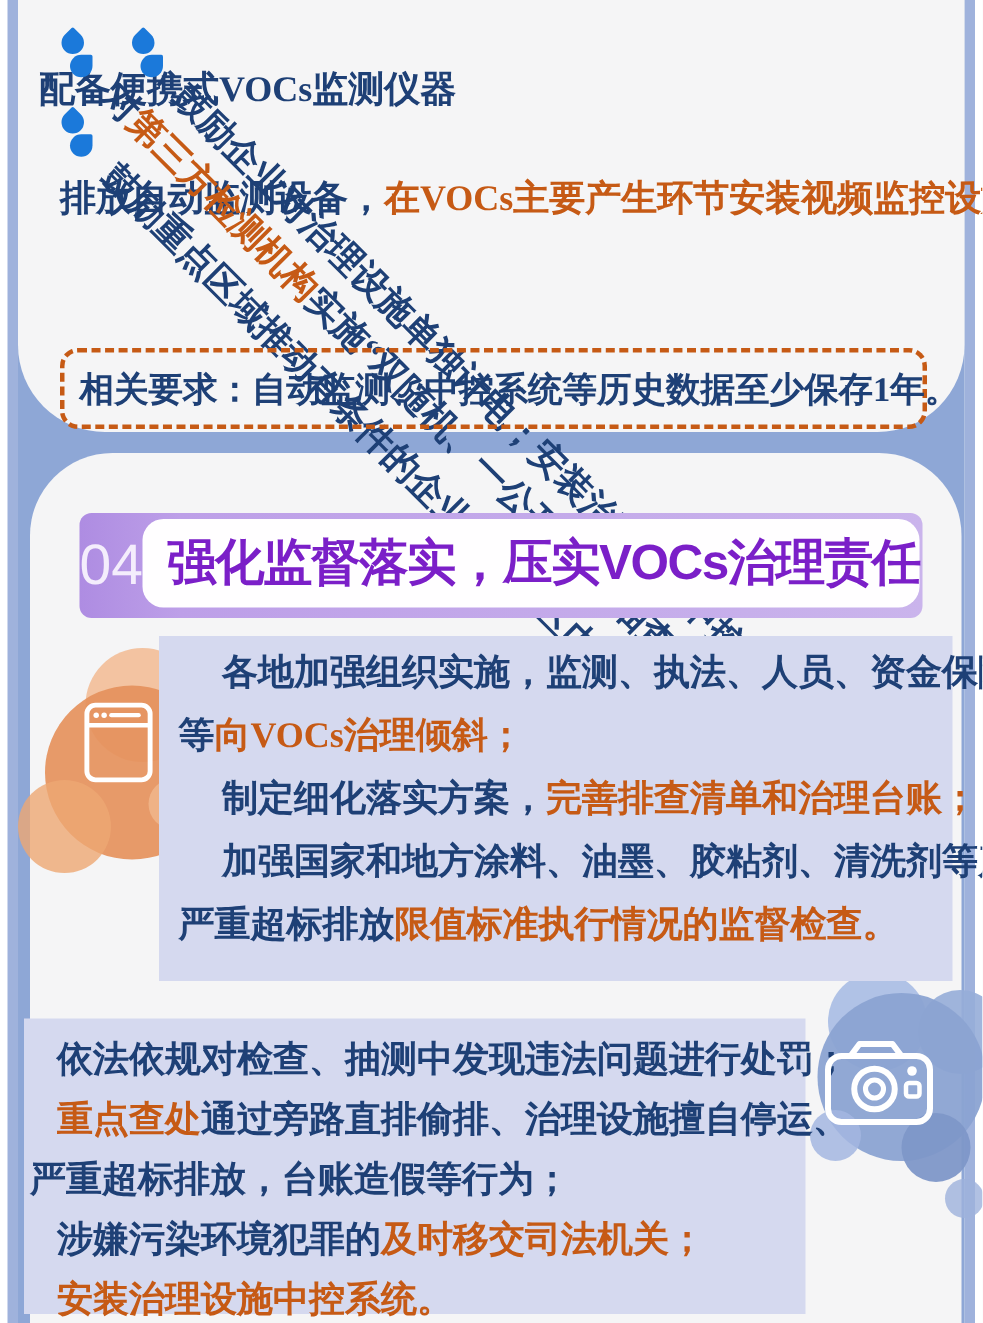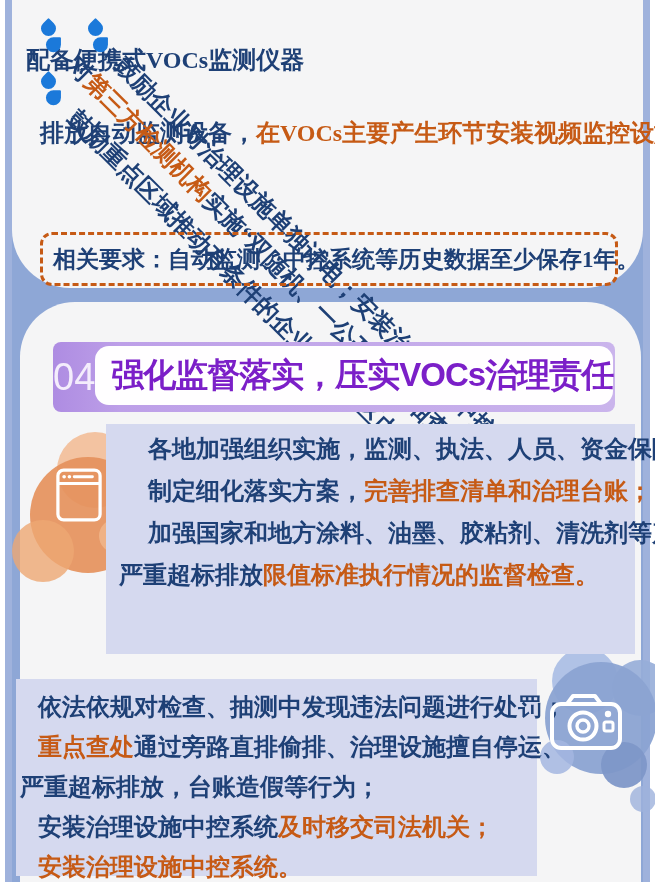--- a/index.html
+++ b/index.html
@@ -124,30 +124,31 @@
   <svg class="icon-abs" style="left:56px;top:468px;" width="46" height="54" viewBox="0 0 48 56">
     <rect x="2" y="2" width="44" height="52" rx="6" fill="none" stroke="#ffffff" stroke-width="3.4"></rect>
     <line x1="2" y1="16" x2="46" y2="16" stroke="#ffffff" stroke-width="3"></line>
     <circle cx="8.5" cy="9" r="1.9" fill="#ffffff"></circle>
     <circle cx="14" cy="9" r="1.9" fill="#ffffff"></circle>
     <line x1="19" y1="9" x2="38" y2="9" stroke="#ffffff" stroke-width="3" stroke-linecap="round"></line>
   </svg>
 
   <div class="lav-box policy-box">
       <div class="tline ind"><span class="seg-n">各地加强组织实施，监测、执法、人员、资金保障</span></div>
+      <div class="tline flush"><span class="seg-n">等</span><span class="seg-o">向VOCs治理倾斜；</span></div>
       <div class="tline ind"><span class="seg-n">制定细化落实方案，</span><span class="seg-o">完善排查清单和治理台账；</span></div>
       <div class="tline ind"><span class="seg-n">加强国家和地方涂料、油墨、胶粘剂、清洗剂等产</span></div>
       <div class="tline flush"><span class="seg-n">严重超标排放</span><span class="seg-o">限值标准执行情况的监督检查。</span></div>
     </div>
 
   <div class="lav-box enforce-box">
       <div class="tline ind"><span class="seg-n">依法依规对检查、抽测中发现违法问题进行处罚；</span></div>
       <div class="tline ind"><span class="seg-o">重点查处</span><span class="seg-n">通过旁路直排偷排、治理设施擅自停运、</span></div>
       <div class="tline flush"><span class="seg-n">严重超标排放，台账造假等行为；</span></div>
-      <div class="tline ind"><span class="seg-n">安装治理设施中控系统</span><span class="seg-o">及时移交司法机关；</span></div>
+      <div class="tline ind"><span class="seg-n">涉嫌污染环境犯罪的</span><span class="seg-o">及时移交司法机关；</span></div>
       <div class="tline ind"><span class="seg-o">安装治理设施中控系统。</span></div>
     </div>
 
   <div class="circ bc2"></div>
   <div class="circ bc3"></div>
   <div class="circ bc1"></div>
   <div class="circ bc4"></div>
   <div class="circ bc5"></div>
   <div class="circ bc6"></div>
   <svg class="icon-abs" style="left:550px;top:692px;" width="74" height="60" viewBox="0 0 74 60">

